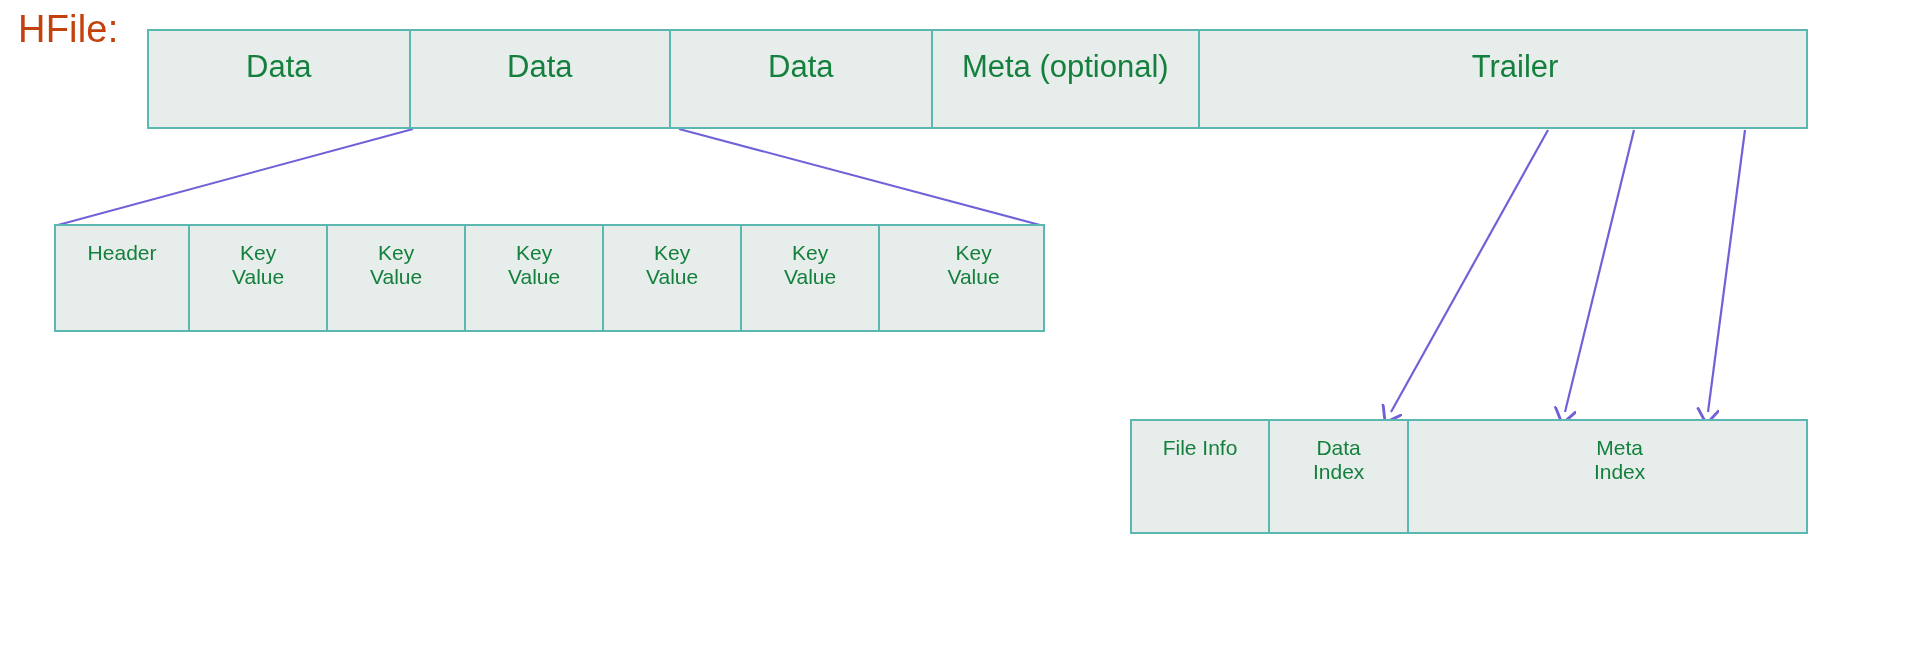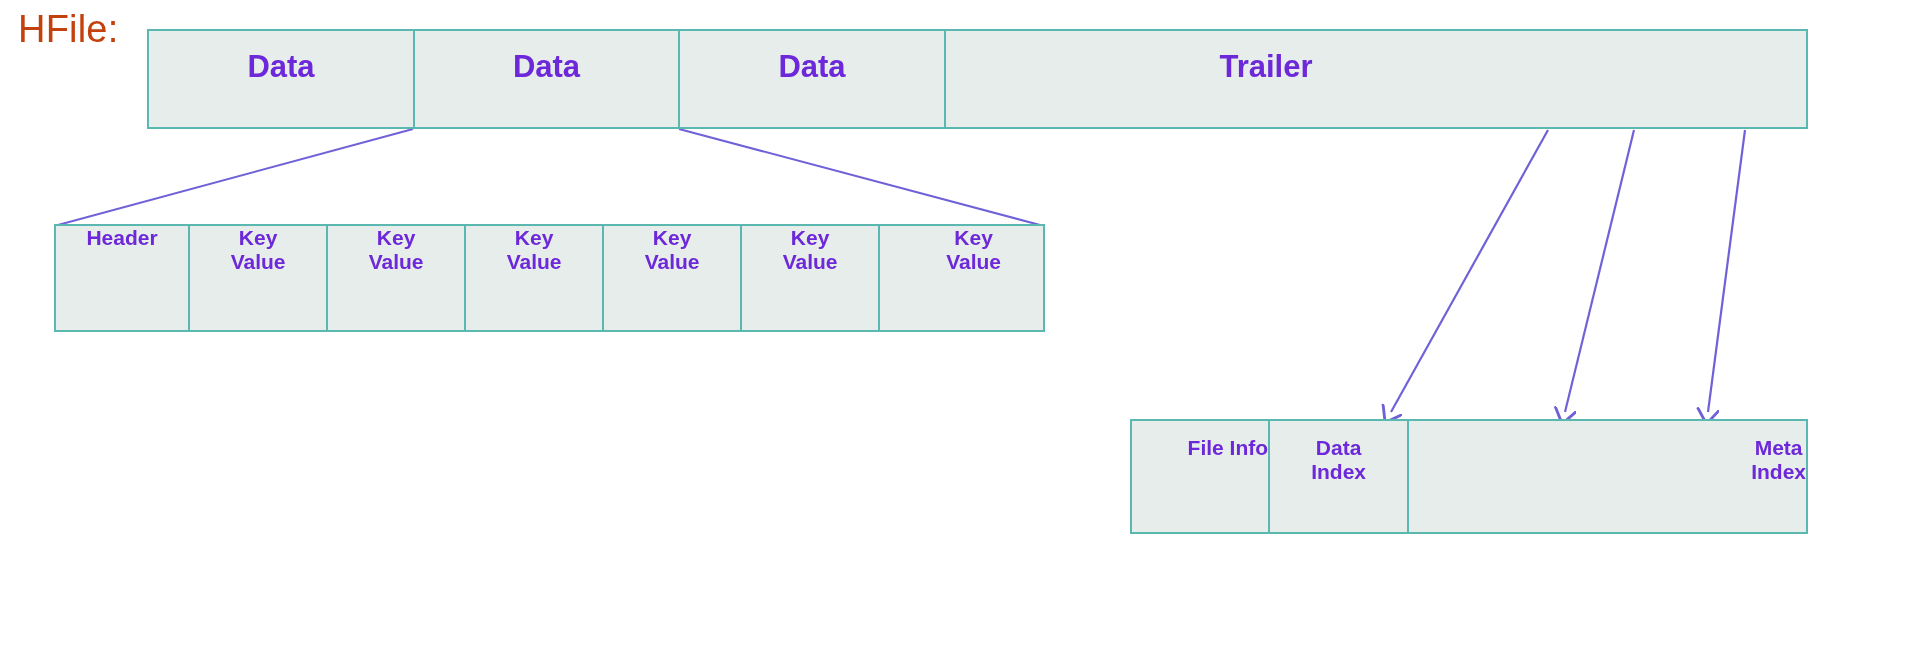--- a/index.html
+++ b/index.html
@@ -52,22 +52,22 @@
     background: #e7edeb;
     border-right: 2px solid #5bb8b0;
     overflow: hidden;
   }
   .cell:last-child {
     border-right: none;
     margin-left: 24px;
   }
   .cell-label {
     font-family: "Liberation Sans", sans-serif;
-    font-weight: bold;
-    color: #6d28d9;
+    font-weight: normal;
+    color: #15803d;
     text-align: center;
     line-height: 1.12;
     white-space: pre-line;
   }
   
   #hfile-row {
     left: 147px;
     top: 29px;
     width: 1661px;
     height: 100px;
@@ -78,21 +78,21 @@
   }
   
   #data-block-row {
     left: 54px;
     top: 224px;
     width: 991px;
     height: 108px;
   }
   #data-block-row .cell-label {
     font-size: 21px;
-    padding-top: 0;
+    padding-top: 15px;
   }
   
   #trailer-detail-row {
     left: 1130px;
     top: 419px;
     width: 678px;
     height: 115px;
   }
   #trailer-detail-row .cell-label {
     font-size: 21px;
@@ -128,20 +128,23 @@
   <div class="row" id="hfile-row">
       <div class="cell" style="width: 266px;">
         <div class="cell-label">Data</div>
       </div>
       <div class="cell" style="width: 265px;">
         <div class="cell-label">Data</div>
       </div>
       <div class="cell" style="width: 266px;">
         <div class="cell-label">Data</div>
       </div>
+      <div class="cell" style="width: 272px;">
+        <div class="cell-label">Meta (optional)</div>
+      </div>
       <div class="cell" style="width: 592px;">
         <div class="cell-label">Trailer</div>
       </div>
     </div>
   <div class="row" id="data-block-row">
       <div class="cell" style="width: 138px;">
         <div class="cell-label">Header</div>
       </div>
       <div class="cell" style="width: 142px;">
         <div class="cell-label">Key
@@ -162,26 +165,26 @@
       <div class="cell" style="width: 142px;">
         <div class="cell-label">Key
 Value</div>
       </div>
       <div class="cell" style="width: 143px;">
         <div class="cell-label">Key
 Value</div>
       </div>
     </div>
   <div class="row" id="trailer-detail-row">
-      <div class="cell" style="width: 144px; justify-content: flex-end;">
+      <div class="cell" style="width: 144px;">
         <div class="cell-label">File Info</div>
       </div>
       <div class="cell" style="width: 145px;">
         <div class="cell-label">Data
 Index</div>
       </div>
-      <div class="cell" style="width: 389px; justify-content: flex-end;">
+      <div class="cell" style="width: 389px;">
         <div class="cell-label">Meta
 Index</div>
       </div>
     </div>
 
 </div>
 
 </body></html>

